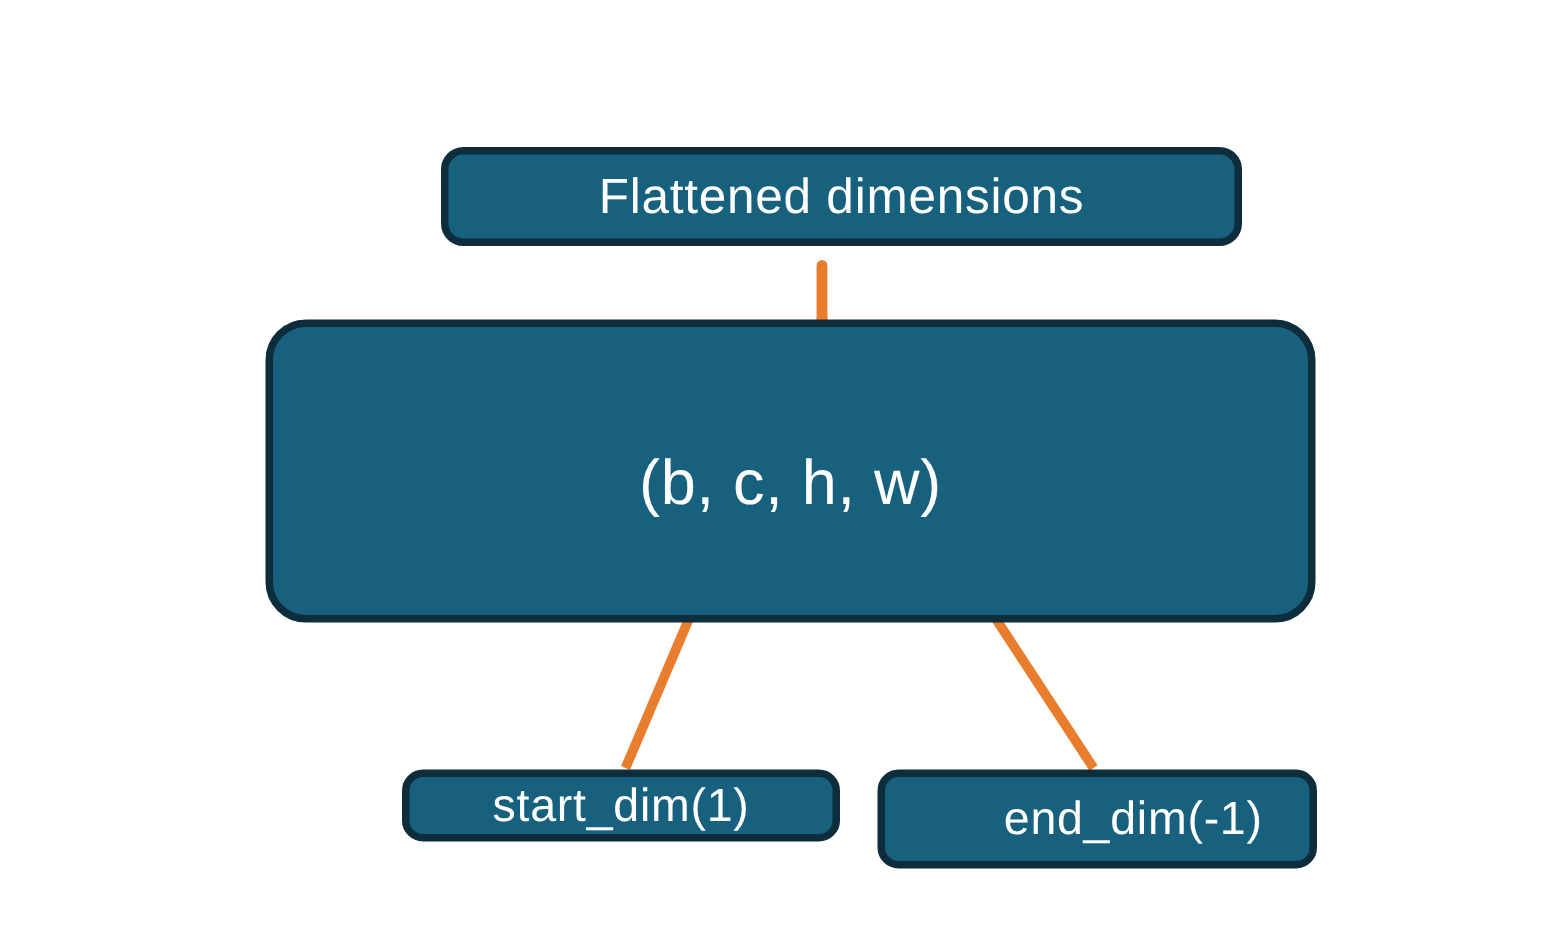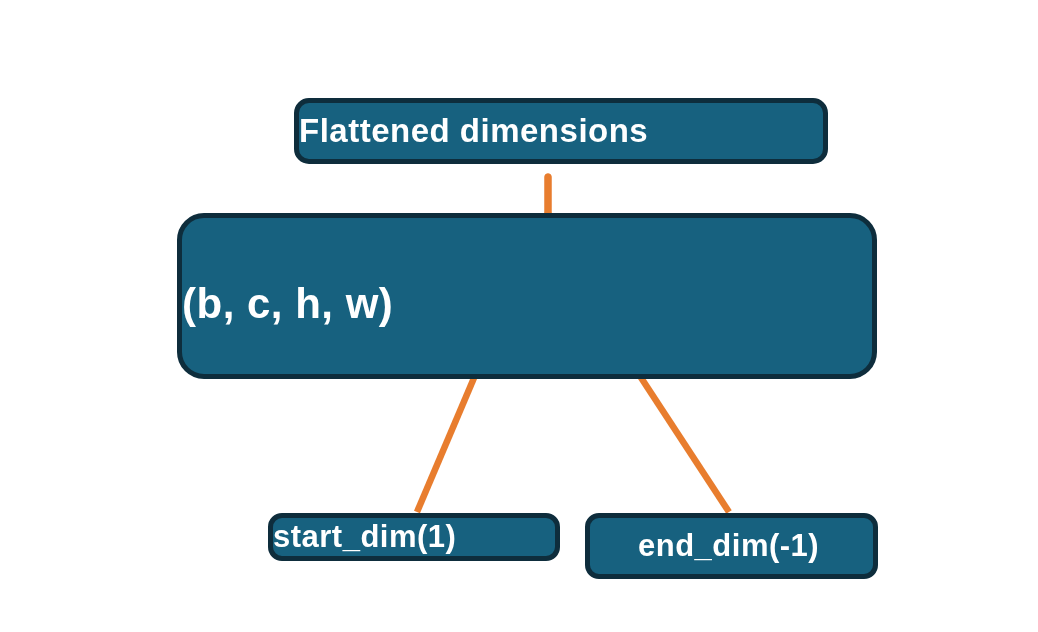--- a/index.html
+++ b/index.html
@@ -16,32 +16,31 @@
     width:1038px;height:632px;
     position:relative;overflow:hidden;
   }
   .stage{position:absolute;left:0;top:0;width:1038px;height:632px;}
   .node{
     position:absolute;
     box-sizing:border-box;
     background:var(--box-fill);
     border:5px solid var(--box-border);
     color:var(--text);
-    display:flex;align-items:center;justify-content:flex-start;
+    display:flex;align-items:center;justify-content:center;
     text-align:center;
     letter-spacing:0.5px;
-    font-weight:bold;
   }
   .node-title{
     left:294px;top:98px;width:534px;height:66px;
     border-radius:15px;
     font-size:33px;
   }
   .node-tensor{
-    left:177px;top:213px;width:700px;height:166px;
+    left:177px;top:213px;width:700px;height:202px;
     border-radius:27px;
     font-size:42px;
     padding-top:16px;
   }
   .node-start{
     left:268px;top:513px;width:292px;height:48px;
     border-radius:14px;
     font-size:31px;
   }
   .node-end{

